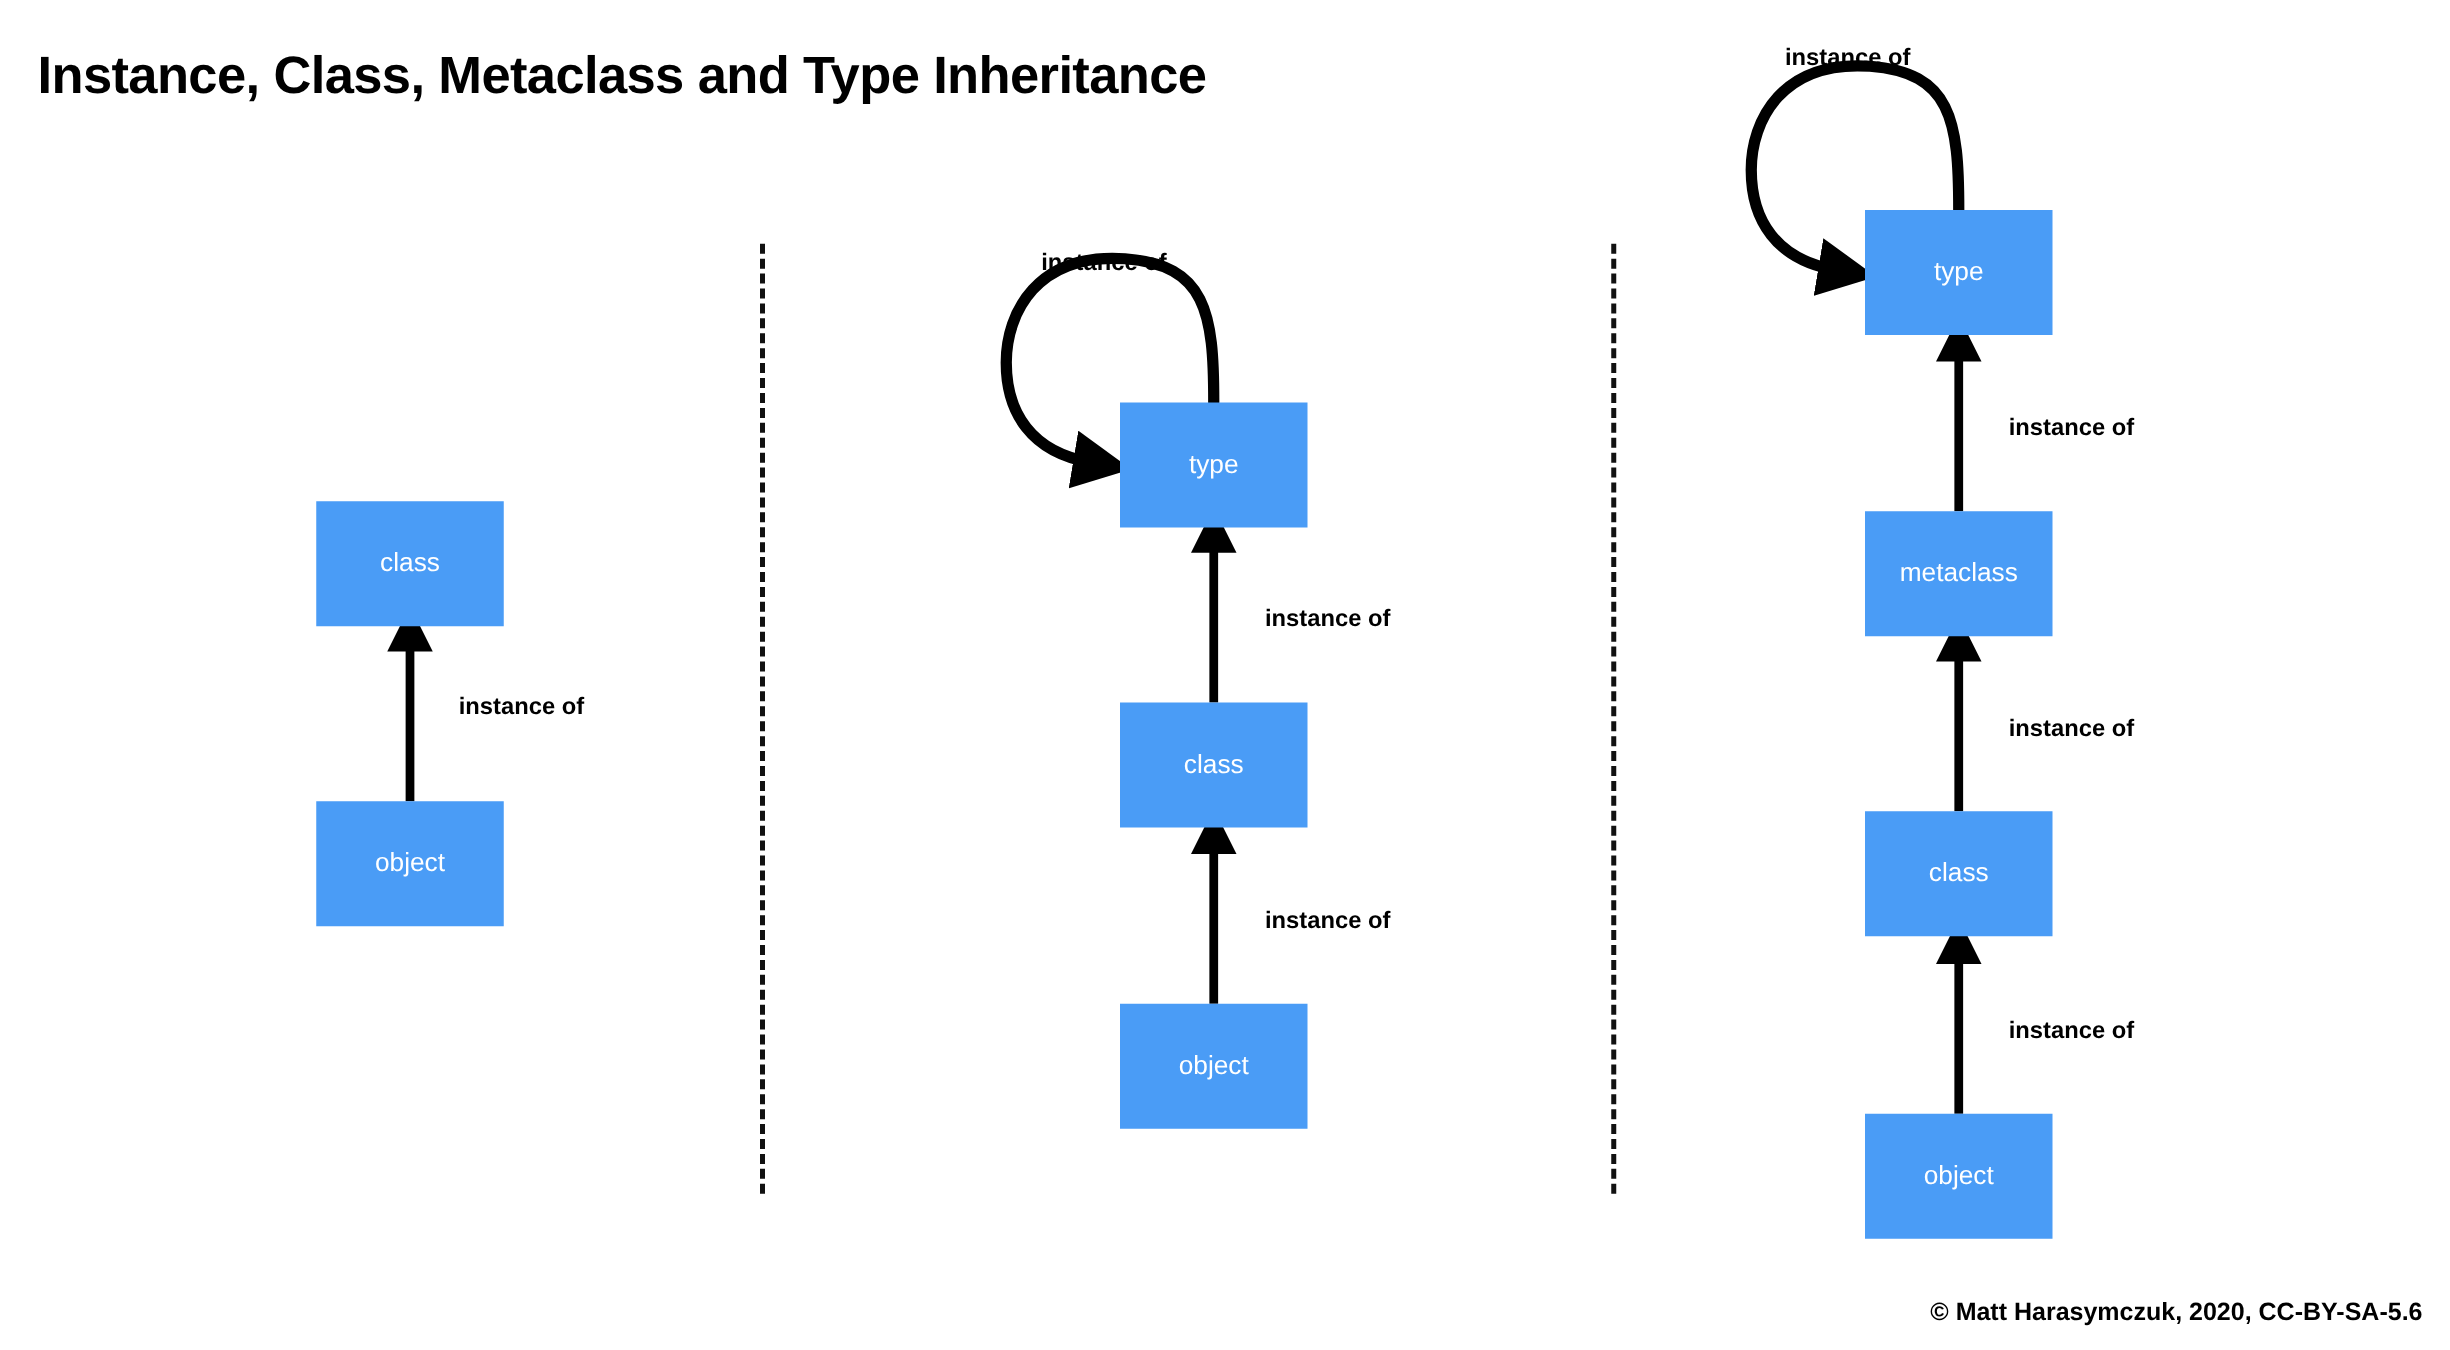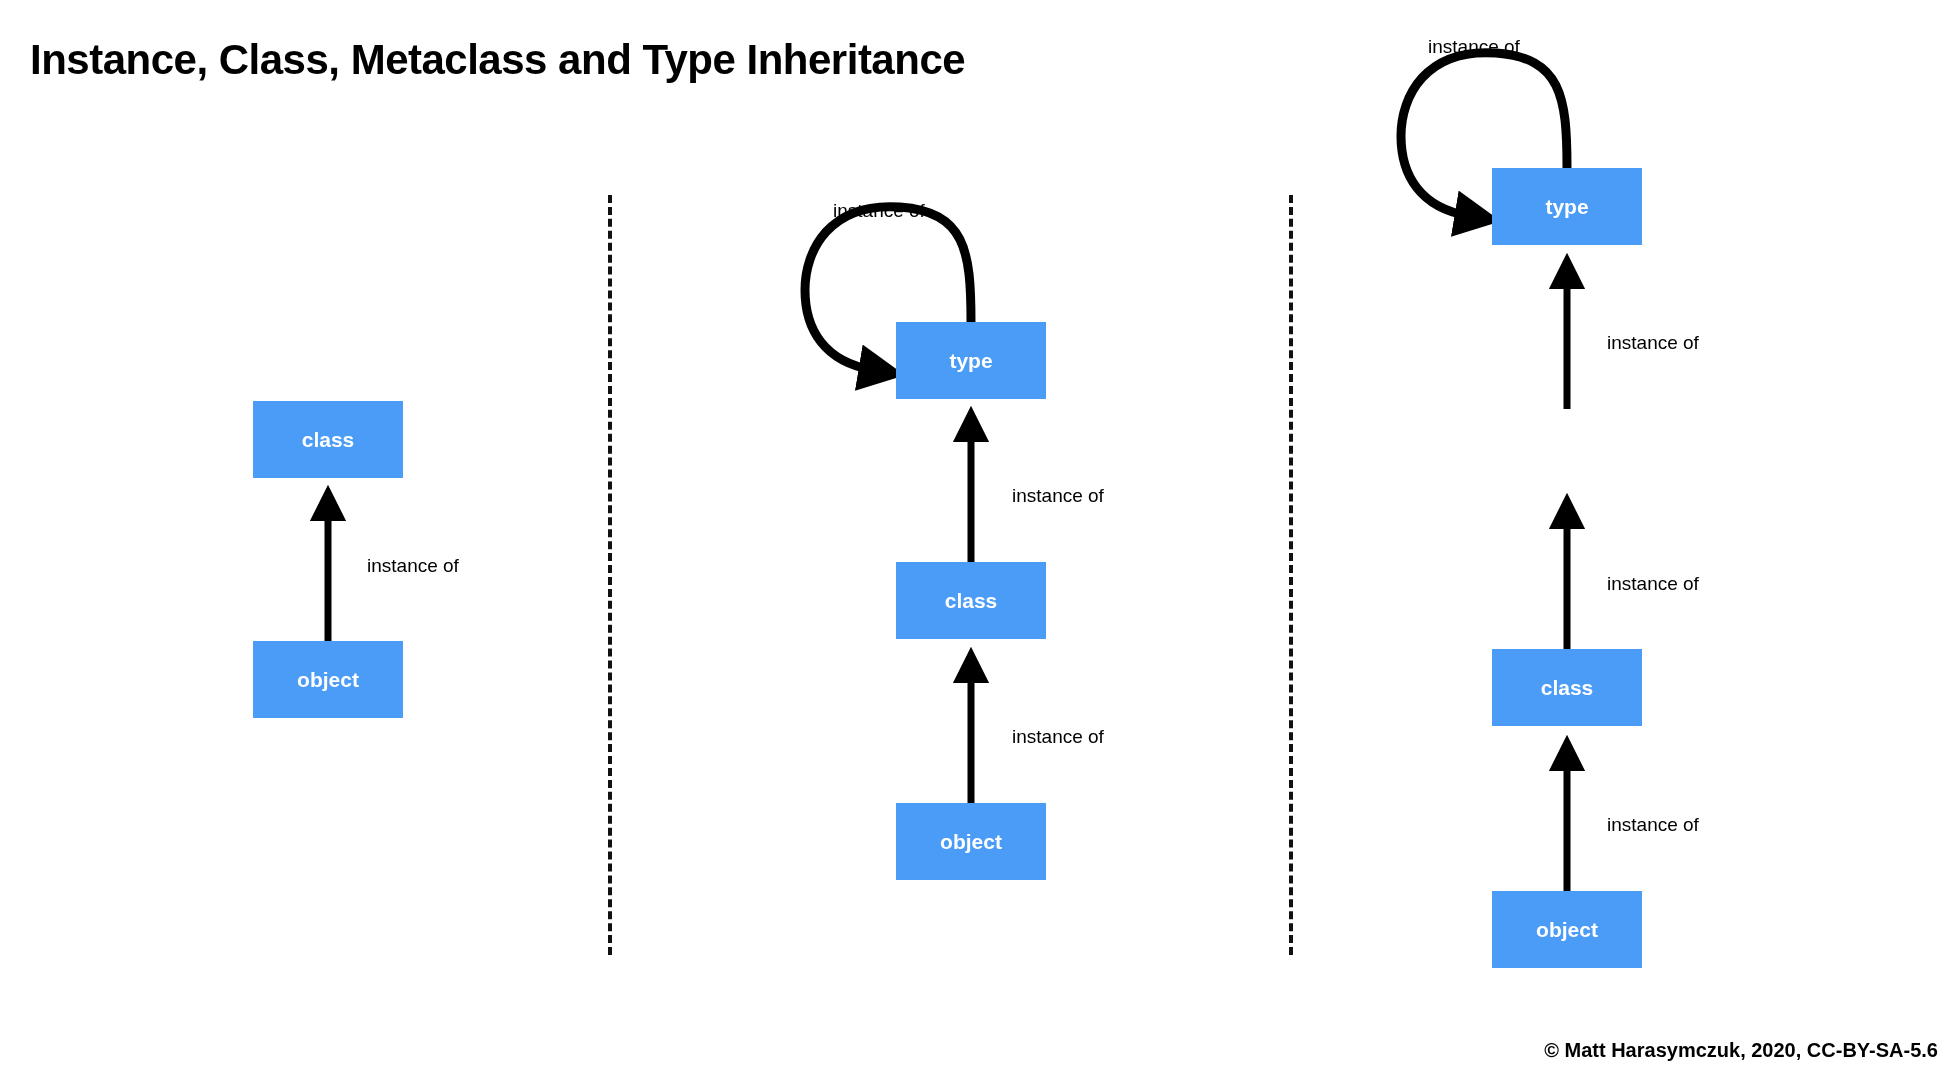--- a/index.html
+++ b/index.html
@@ -38,33 +38,33 @@
     right: 22px;
     bottom: 18px;
     font-size: 20px;
     font-weight: bold;
     color: #000000;
     white-space: nowrap;
   }
   .node {
     position: absolute;
     width: 150px;
-    height: 77px;
+    height: 100px;
     background: #4a9cf6;
     display: flex;
     align-items: center;
     justify-content: center;
     color: #ffffff;
     font-size: 21px;
-    font-weight: bold;
+    font-weight: normal;
   }
   .edge-label {
     position: absolute;
     font-size: 19px;
-    font-weight: normal;
+    font-weight: bold;
     color: #000000;
     white-space: nowrap;
   }
   .divider {
     position: absolute;
     width: 0;
     border-left: 4px dashed #111111;
   }
   svg.arrows {
     position: absolute;
@@ -127,20 +127,23 @@
   <div class="node" style="left:896px; top:803px;">
     <span>object</span>
   </div>
   <div class="edge-label" style="left:833px; top:200px;">instance of</div>
   <div class="edge-label" style="left:1012px; top:485px;">instance of</div>
   <div class="edge-label" style="left:1012px; top:726px;">instance of</div>
 
   <div class="node" style="left:1492px; top:168px;">
     <span>type</span>
   </div>
+  <div class="node" style="left:1492px; top:409px;">
+    <span>metaclass</span>
+  </div>
   <div class="node" style="left:1492px; top:649px;">
     <span>class</span>
   </div>
   <div class="node" style="left:1492px; top:891px;">
     <span>object</span>
   </div>
   <div class="edge-label" style="left:1428px; top:36px;">instance of</div>
   <div class="edge-label" style="left:1607px; top:332px;">instance of</div>
   <div class="edge-label" style="left:1607px; top:573px;">instance of</div>
   <div class="edge-label" style="left:1607px; top:814px;">instance of</div>

